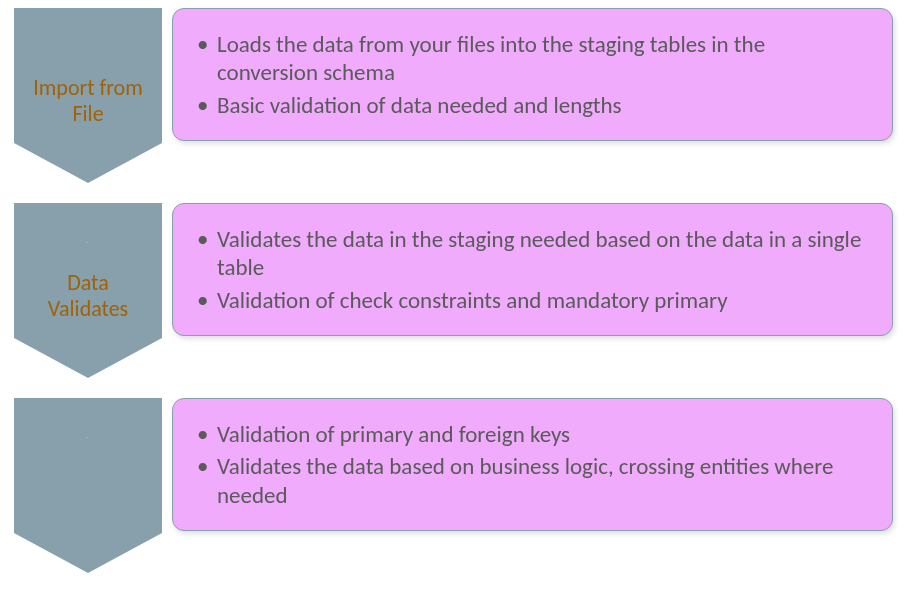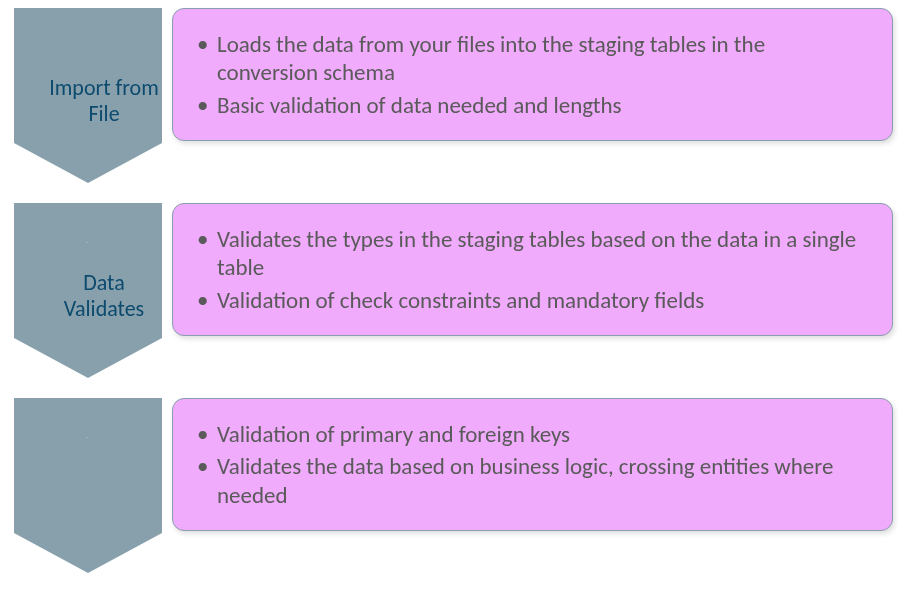--- a/index.html
+++ b/index.html
@@ -26,27 +26,27 @@
   .chevron-svg {
     position: absolute;
     top: 0;
     left: 0;
     width: 148px;
     height: 175px;
   }
   .chevron-label {
     position: absolute;
     top: 45px;
-    left: 16px;
+    left: 0;
     width: 148px;
     height: 95px;
     display: flex;
     align-items: center;
     justify-content: center;
-    color: #0c4a6e;
+    color: #a16207;
     font-size: 22px;
     line-height: 1.18;
     text-align: center;
     padding: 0 12px;
   }
   .panel {
     flex: 1;
     border: 1.5px solid #88a0ac;
     border-radius: 12px;
     background: #f0abfc;
@@ -98,22 +98,22 @@
 
 <div class="step">
   <div class="chevron-wrap">
     <svg class="chevron-svg" viewBox="0 0 148 175">
       <polygon points="0,0 148,0 148,135 74,175 0,135 0,0 74,40" fill="#88a0ac"></polygon>
     </svg>
     <div class="chevron-label">Data Validates</div>
   </div>
   <div class="panel">
     <ul>
-      <li>Validates the types in the staging tables based on the data in a single table</li>
-      <li>Validation of check constraints and mandatory fields</li>
+      <li>Validates the data in the staging needed based on the data in a single table</li>
+      <li>Validation of check constraints and mandatory primary</li>
     </ul>
   </div>
 </div>
 
 <div class="step">
   <div class="chevron-wrap">
     <svg class="chevron-svg" viewBox="0 0 148 175">
       <polygon points="0,0 148,0 148,135 74,175 0,135 0,0 74,40" fill="#88a0ac"></polygon>
     </svg>
   </div>

